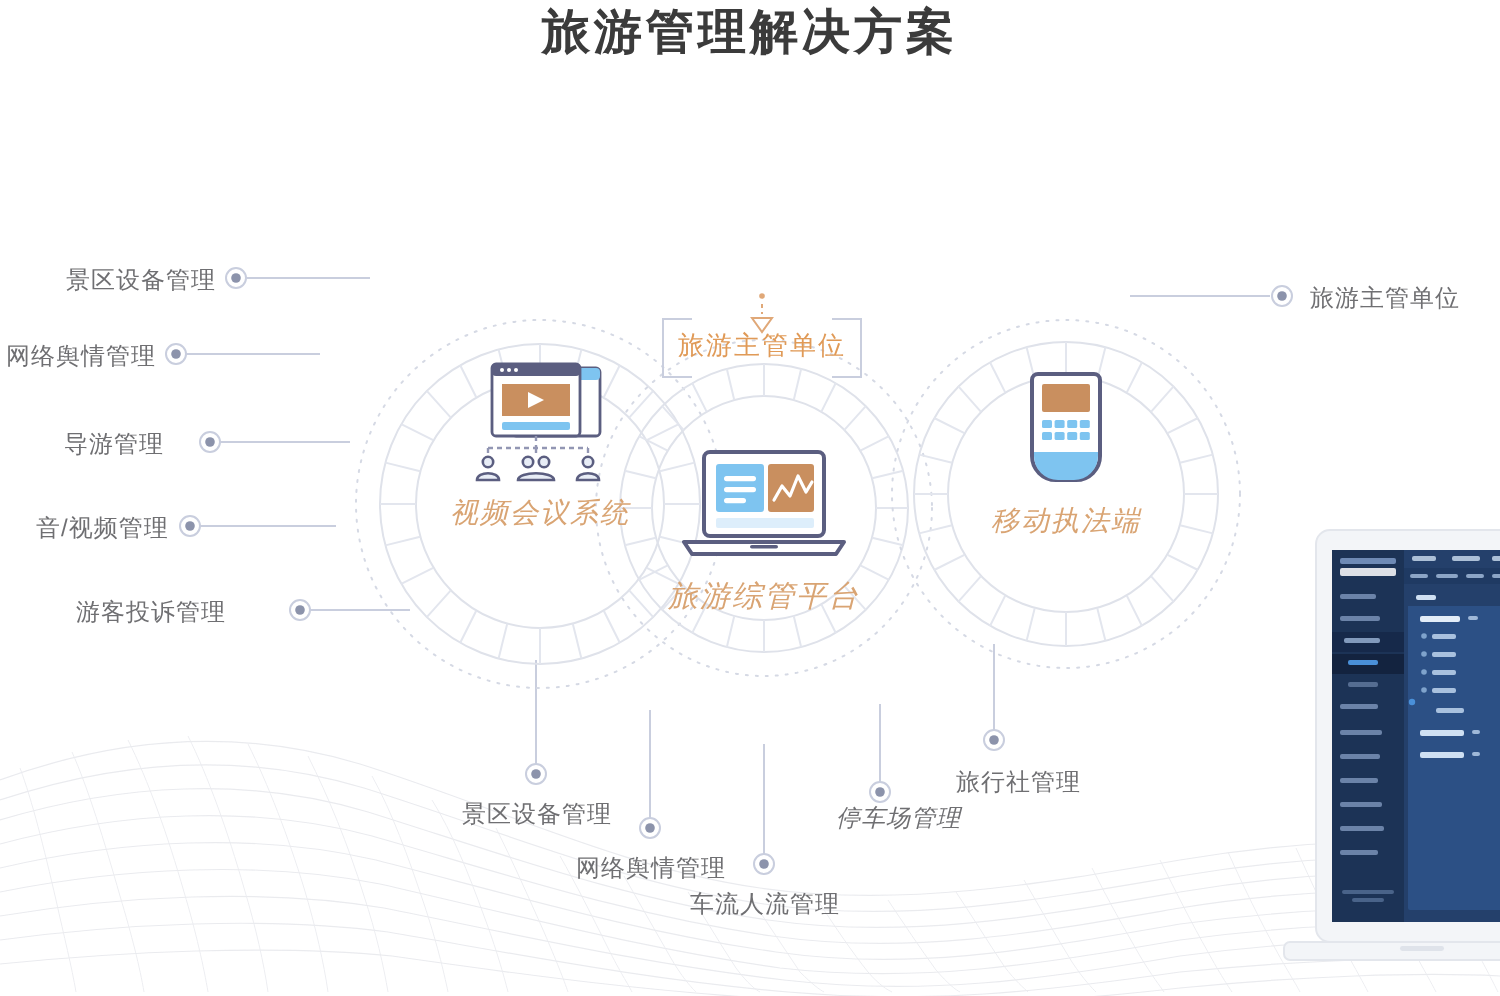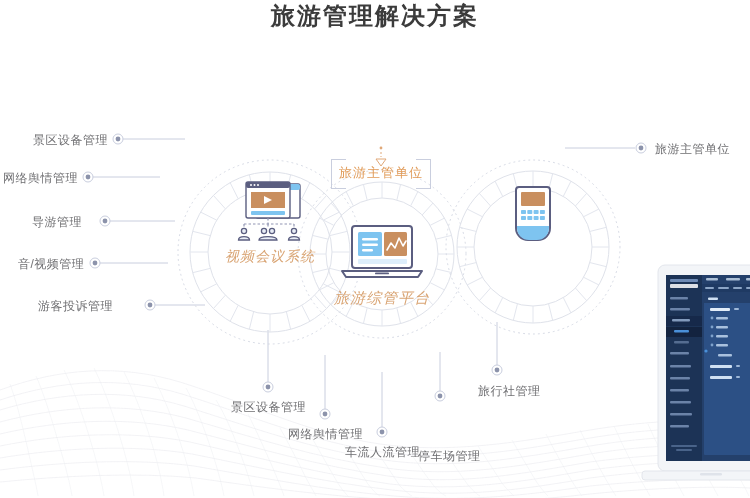--- a/index.html
+++ b/index.html
@@ -393,34 +393,35 @@
       <rect x="25.6" y="26" width="5" height="4" rx="0.8"></rect>
       <rect x="31.9" y="26" width="5" height="4" rx="0.8"></rect>
       <rect x="13" y="32" width="5" height="4" rx="0.8"></rect>
       <rect x="19.3" y="32" width="5" height="4" rx="0.8"></rect>
       <rect x="25.6" y="32" width="5" height="4" rx="0.8"></rect>
       <rect x="31.9" y="32" width="5" height="4" rx="0.8"></rect>
     </g>
 
     <path d="M9,42 L41,42 L41,44 A12,12 0 0 1 29,56 L21,56 A12,12 0 0 1 9,44 Z" fill="#7ec4f0"></path>
   </svg>
+  <div class="node-label">移动执法端</div>
 </div>
 
 <div class="side-label" style="left:33px;  top:132px;">景区设备管理</div>
 <div class="side-label" style="left:3px;   top:170px;">网络舆情管理</div>
 <div class="side-label" style="left:32px;  top:214px;">导游管理</div>
 <div class="side-label" style="left:18px;  top:256px;">音/视频管理</div>
 <div class="side-label" style="left:38px;  top:298px;">游客投诉管理</div>
 
 <div class="side-label" style="left:655px; top:141px;">旅游主管单位</div>
 
 <div class="side-label" style="left:231px; top:399px;">景区设备管理</div>
 <div class="side-label" style="left:288px; top:426px;">网络舆情管理</div>
 <div class="side-label" style="left:345px; top:444px;">车流人流管理</div>
-<div class="side-label" style="left:418px; top:448px;">停车场管理</div>
+<div class="side-label" style="left:418px; top:401px;font-style:italic;">停车场管理</div>
 <div class="side-label" style="left:478px; top:383px;">旅行社管理</div>
 
 <svg class="laptop-mock" width="110" height="243" viewBox="0 0 110 243">
   <defs>
     <clipPath id="mockClip">
         <rect x="0" y="0" width="110" height="243"></rect>
       </clipPath>
   </defs>
   <g clip-path="url(#mockClip)">
 

